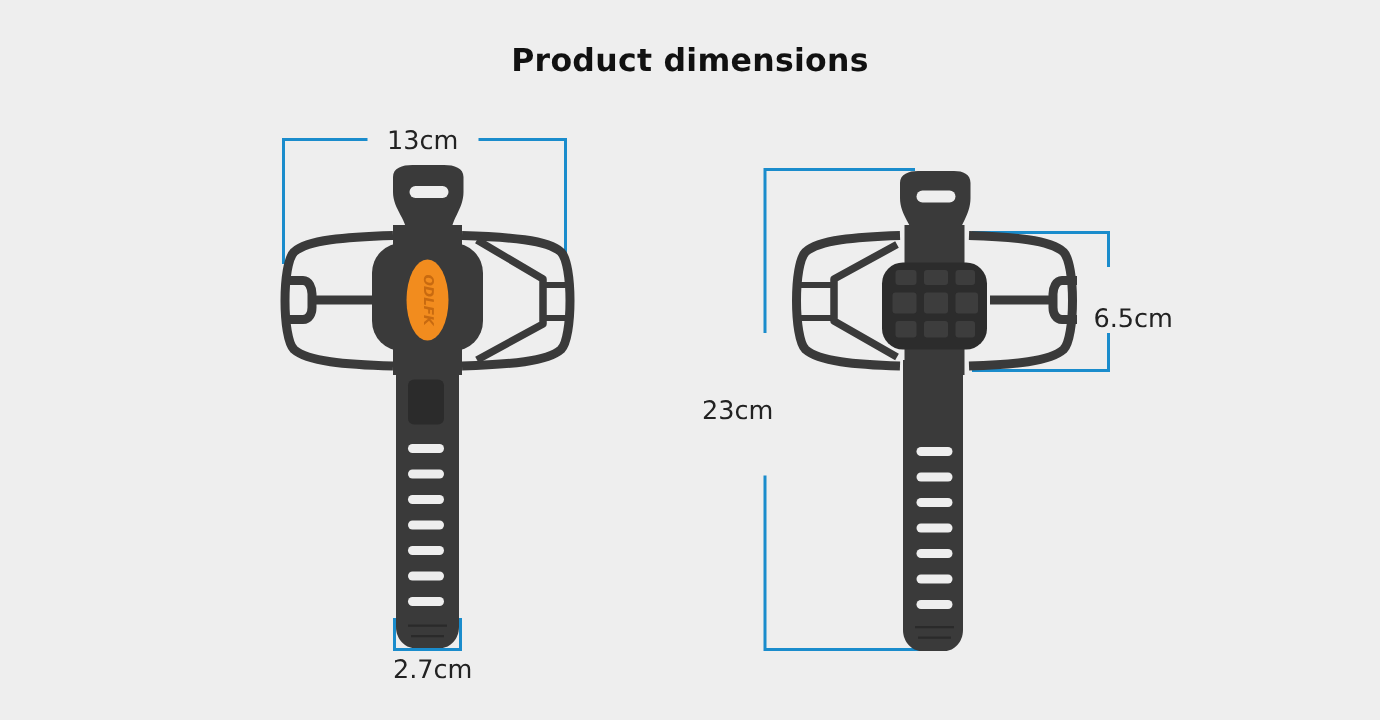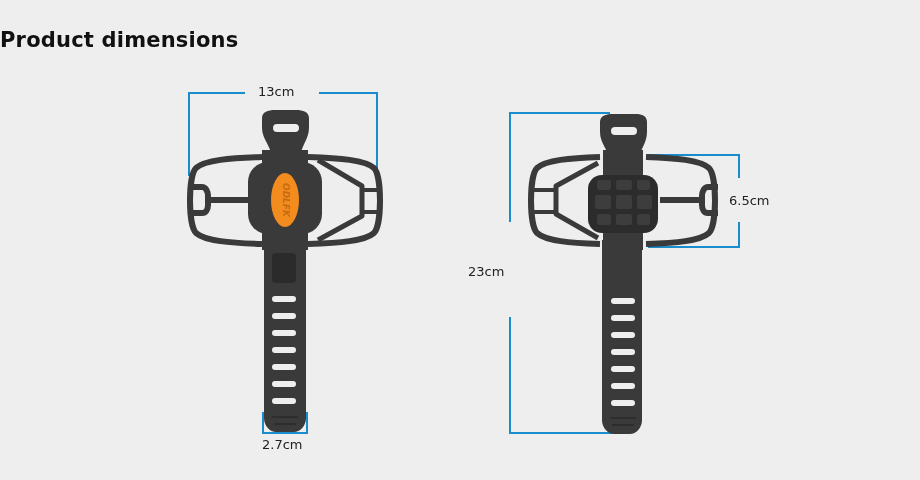--- a/index.html
+++ b/index.html
@@ -4,26 +4,26 @@
 <style>
   html, body { margin: 0; padding: 0; }
   body {
     width: 920px; height: 480px; overflow: hidden;
     background: #eeeeee;
     font-family: "DejaVu Sans", sans-serif;
     position: relative;
   }
   .title {
     position: absolute; left: 0; top: 28px; width: 920px;
-    text-align: left; font-size: 21px; font-weight: bold; color: #111;
+    text-align: center; font-size: 21px; font-weight: bold; color: #111;
     letter-spacing: 0.2px;
   }
   svg.stage { position: absolute; left: 0; top: 0; }
   .dim-label {
-    position: absolute; font-size: 13px; color: #222;
+    position: absolute; font-size: 17px; color: #222;
     font-family: "DejaVu Sans", sans-serif;
   }
 </style>
 </head>
 <body>
 
 <div class="title">Product dimensions</div>
 
 <svg class="stage" width="920" height="480" viewBox="0 0 920 480">
 
@@ -135,13 +135,13 @@
     <g stroke="#2a2a2a" stroke-width="1.5" fill="none">
       <line x1="610" y1="418" x2="636" y2="418"></line>
       <line x1="612" y1="425" x2="634" y2="425"></line>
     </g>
   </g>
 </svg>
 
 <div class="dim-label" style="left:258px; top:84px;">13cm</div>
 <div class="dim-label" style="left:262px; top:437px;text-align:right;">2.7cm</div>
 <div class="dim-label" style="left:468px; top:264px;">23cm</div>
-<div class="dim-label" style="left:729px; top:193px;">6.5cm</div>
+<div class="dim-label" style="left:729px; top:203px;">6.5cm</div>
 
 </body></html>

